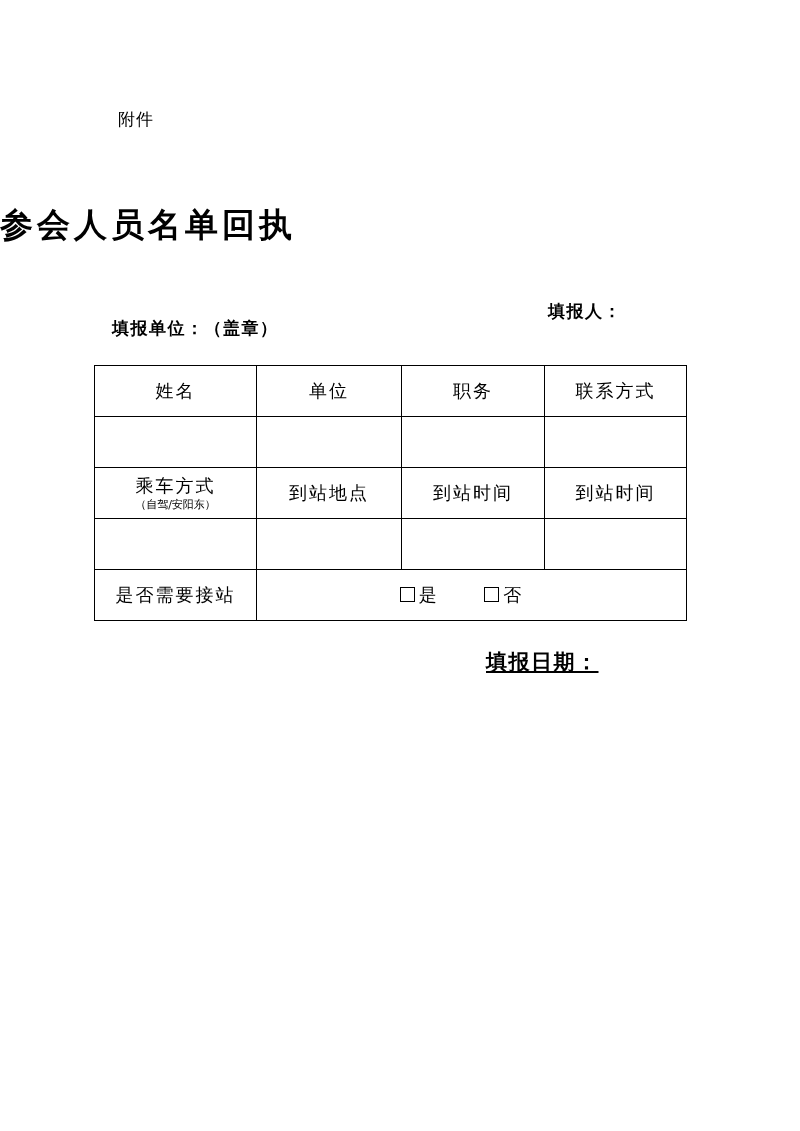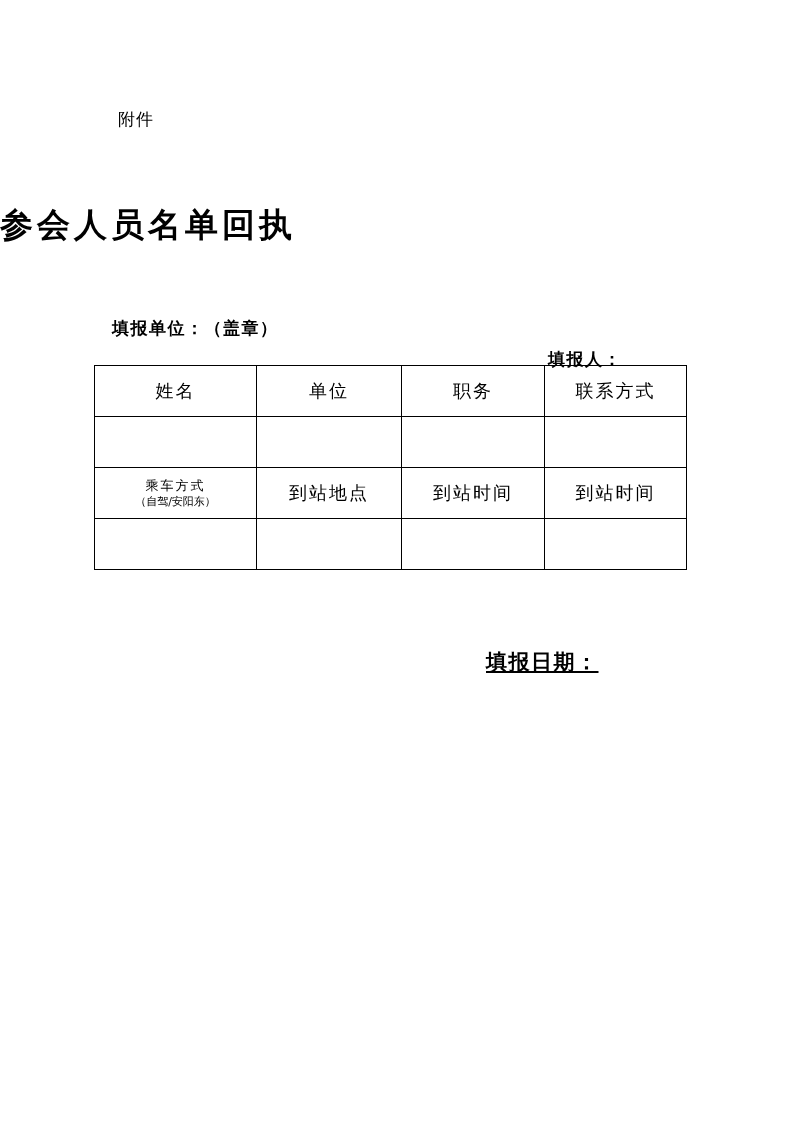--- a/index.html
+++ b/index.html
@@ -54,21 +54,20 @@
     left: 0;
     top: 0;
     white-space: nowrap;
     margin-top: 17px;
   }
   .meta-right {
     position: absolute;
     left: 436px;
     top: 0;
     white-space: nowrap;
-    margin-top: 48px;
   }
   table.receipt-table {
     position: absolute;
     left: 94px;
     top: 365px;
     width: 592px;
     border-collapse: collapse;
     table-layout: fixed;
   }
   table.receipt-table td {
@@ -87,21 +86,21 @@
   col.c4 { width: 142px; }
 
   .row-header td { height: 54px; }
   .row-blank td { height: 50px; }
   .row-transport td { height: 63px; }
   .row-blank2 td { height: 50px; }
   .row-pickup td { height: 48px; }
 
   .cell-stacked .main {
     display: block;
-    font-size: 13px;
+    font-size: 18px;
     letter-spacing: 2px;
     line-height: 1.25;
   }
   .cell-stacked .sub {
     display: block;
     font-size: 11px;
     letter-spacing: 0px;
     line-height: 1.2;
     margin-top: 1px;
   }
@@ -175,18 +174,29 @@
         <td>到站地点</td>
         <td>到站时间</td>
         <td>到站时间</td>
       </tr>
       <tr class="row-blank2">
         <td></td>
         <td></td>
         <td></td>
         <td></td>
       </tr>
+      <tr class="row-pickup">
+        <td>是否需要接站</td>
+        <td class="pickup-options" colspan="3">
+          <span class="opt">
+            <span class="box-glyph"></span><span>是</span>
+          </span>
+          <span class="opt">
+            <span class="box-glyph"></span><span>否</span>
+          </span>
+        </td>
+      </tr>
     </tbody>
   </table>
 
   <div class="fill-date">填报日期：</div>
 
 </div>
 
 </body></html>

